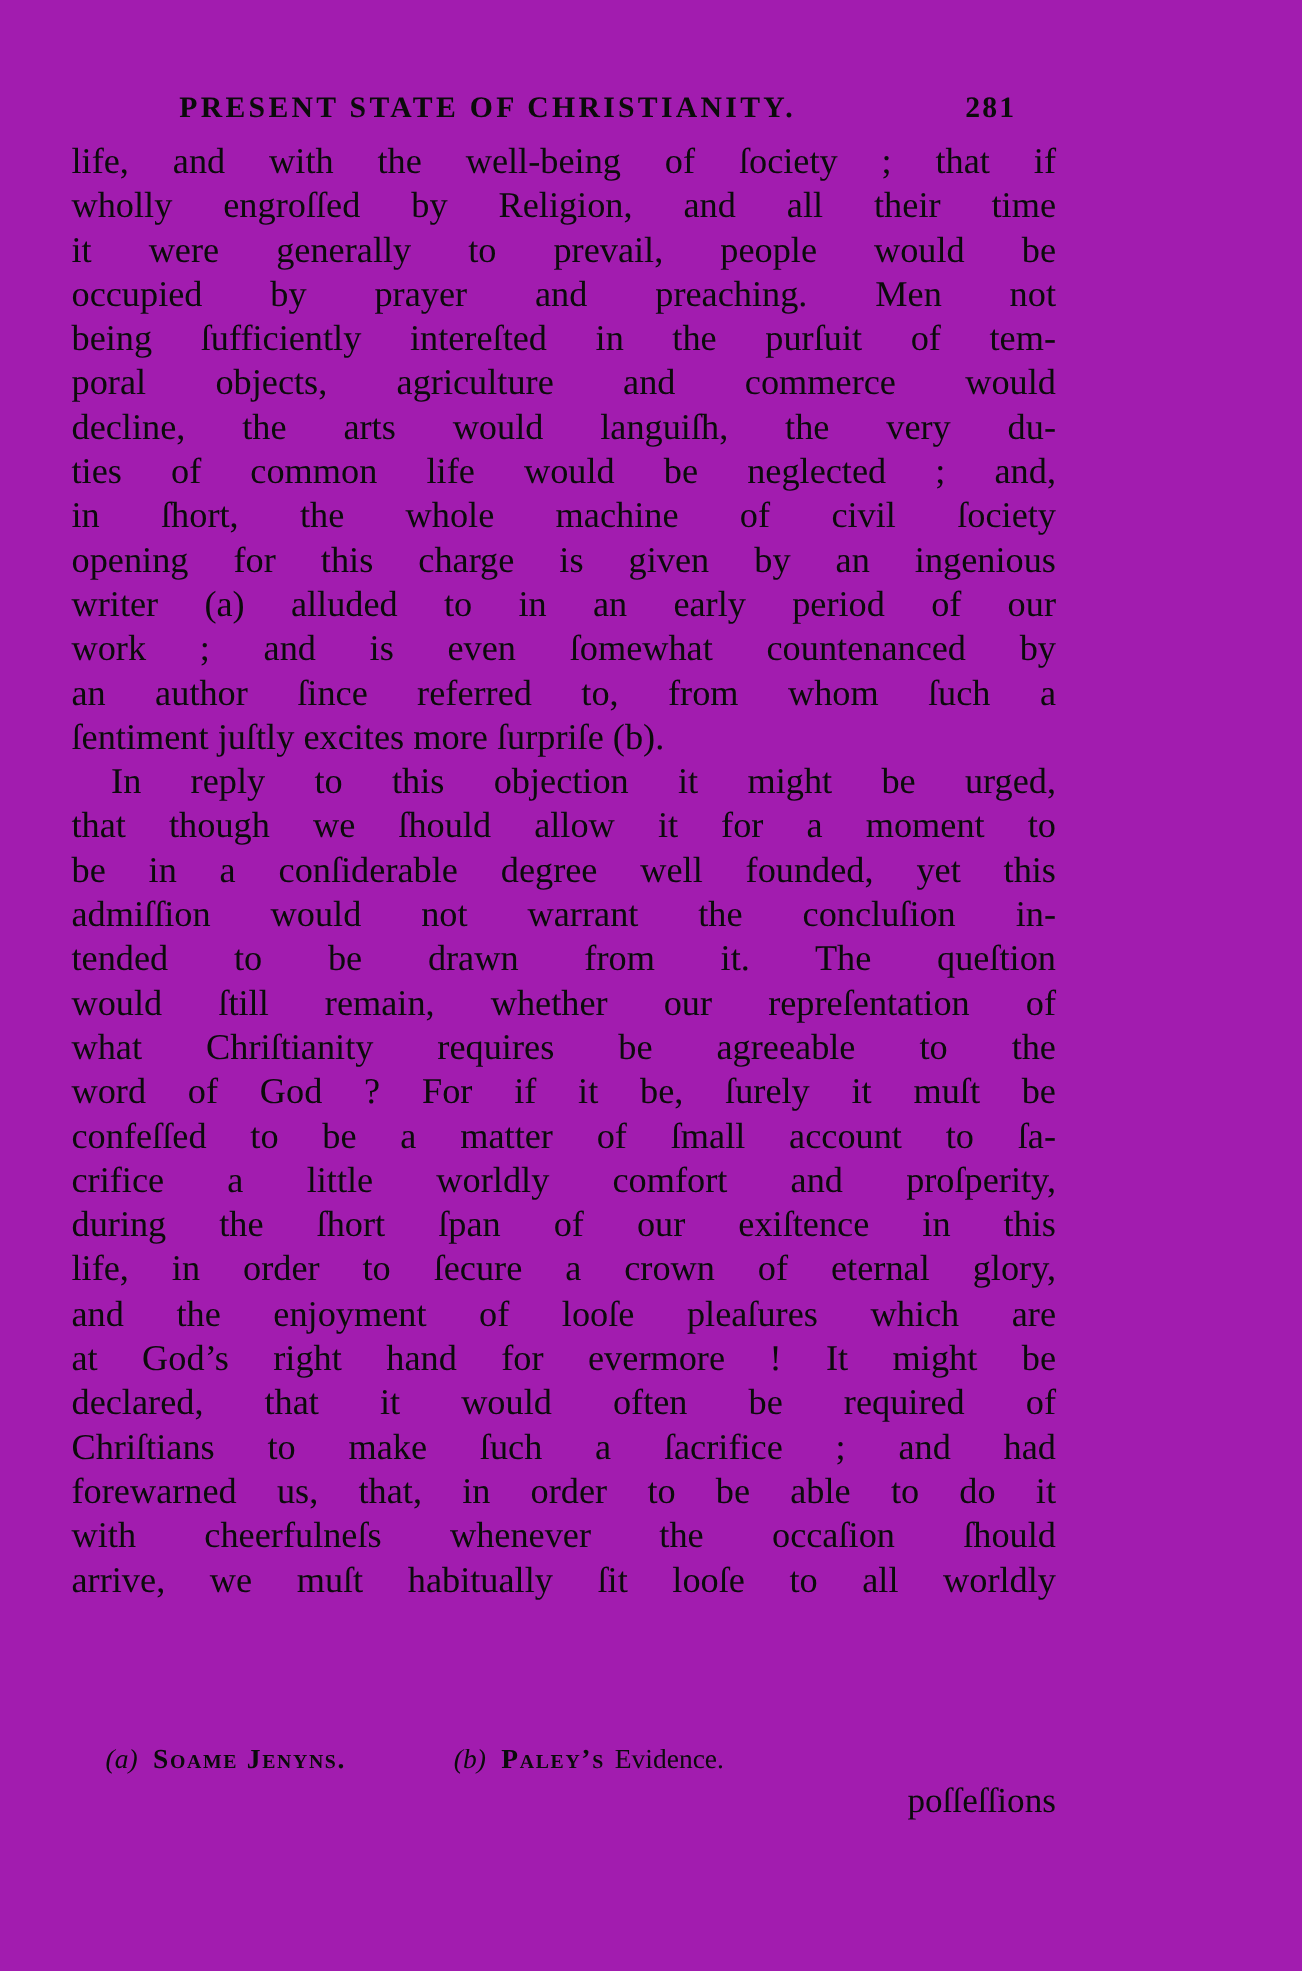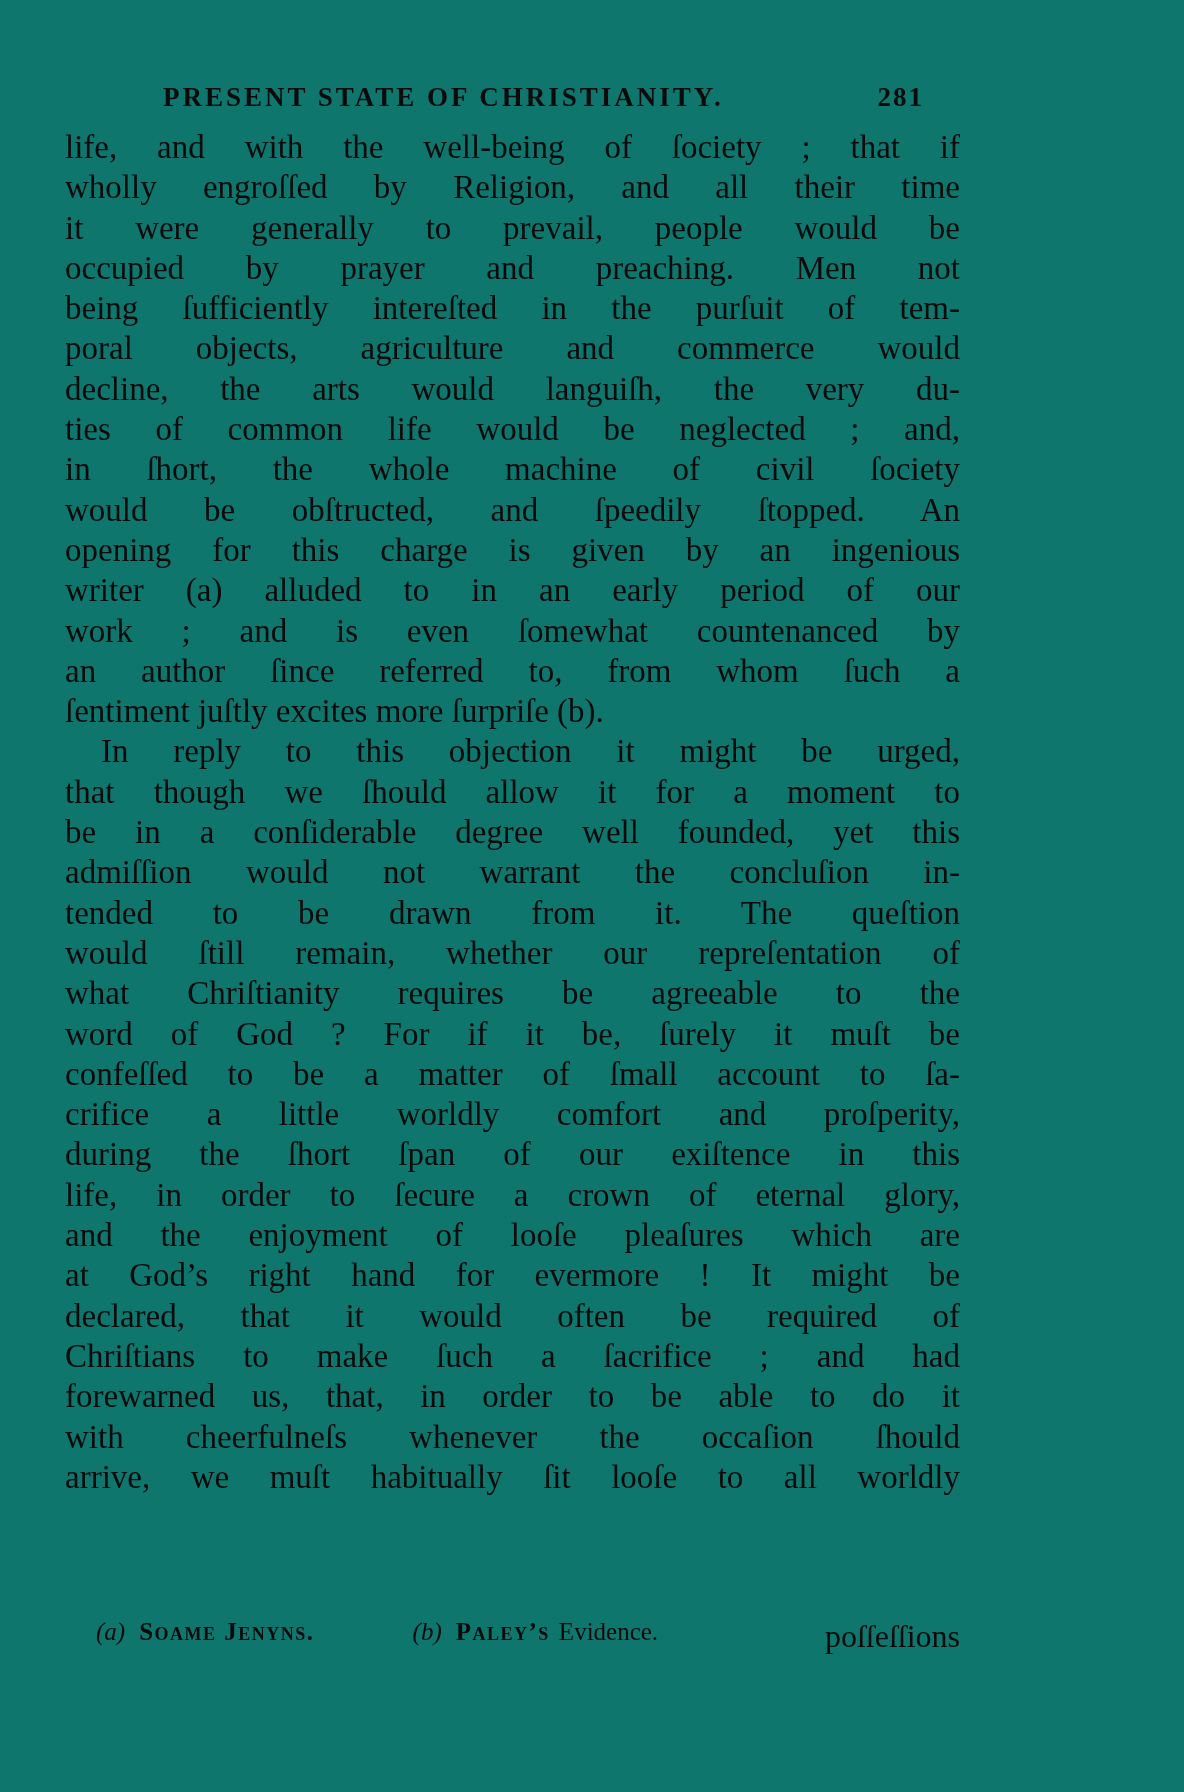--- a/index.html
+++ b/index.html
@@ -1,20 +1,20 @@
 <!DOCTYPE html>
 <html><head>
 <meta charset="utf-8">
 <style>
   html, body { margin: 0; padding: 0; background: #ffffff; }
   .page {
     position: relative;
     width: 1184px;
     height: 1792px;
-    background: #0f766e;
+    background: #a21caf;
     color: #0b0b0b;
     font-family: "Liberation Serif", "DejaVu Serif", serif;
     overflow: hidden;
   }
   .running-header {
     position: absolute;
     top: 82px;
     left: 65px;
     width: 895px;
     display: flex;
@@ -52,21 +52,21 @@
     position: absolute;
     top: 1586px;
     left: 96px;
     width: 864px;
     font-size: 25px;
     display: flex;
     align-items: baseline;
   }
   .fn-marker { font-style: italic; margin-right: 14px; }
   .fn-smallcaps { font-variant: small-caps; letter-spacing: 1.5px; font-weight: 600; }
-  .fn-rest { margin-left: 9px; margin-top: 32px; }
+  .fn-rest { margin-left: 9px; }
   .fn-b { margin-left: 98px; display: inline-flex; align-items: baseline; }
   .fn-a { display: inline-flex; align-items: baseline; }
   .catchword {
     position: absolute;
     top: 1618px;
     left: 65px;
     width: 895px;
     text-align: right;
     font-size: 32px;
   }
@@ -84,21 +84,20 @@
   <div class="body-text">
     <div class="line">life, and with the well-being of ſociety ; that if</div>
     <div class="line">wholly engroſſed by Religion, and all their time</div>
     <div class="line">it were generally to prevail, people would be</div>
     <div class="line">occupied by prayer and preaching. Men not</div>
     <div class="line">being ſufficiently intereſted in the purſuit of tem-</div>
     <div class="line">poral objects, agriculture and commerce would</div>
     <div class="line">decline, the arts would languiſh, the very du-</div>
     <div class="line">ties of common life would be neglected ; and,</div>
     <div class="line">in ſhort, the whole machine of civil ſociety</div>
-    <div class="line">would be obſtructed, and ſpeedily ſtopped. An</div>
     <div class="line">opening for this charge is given by an ingenious</div>
     <div class="line">writer (a) alluded to in an early period of our</div>
     <div class="line">work ; and is even ſomewhat countenanced by</div>
     <div class="line">an author ſince referred to, from whom ſuch a</div>
     <div class="line para-end">ſentiment juſtly excites more ſurpriſe (b).</div>
     <div class="line indent">In reply to this objection it might be urged,</div>
     <div class="line">that though we ſhould allow it for a moment to</div>
     <div class="line">be in a conſiderable degree well founded, yet this</div>
     <div class="line">admiſſion would not warrant the concluſion in-</div>
     <div class="line">tended to be drawn from it. The queſtion</div>

